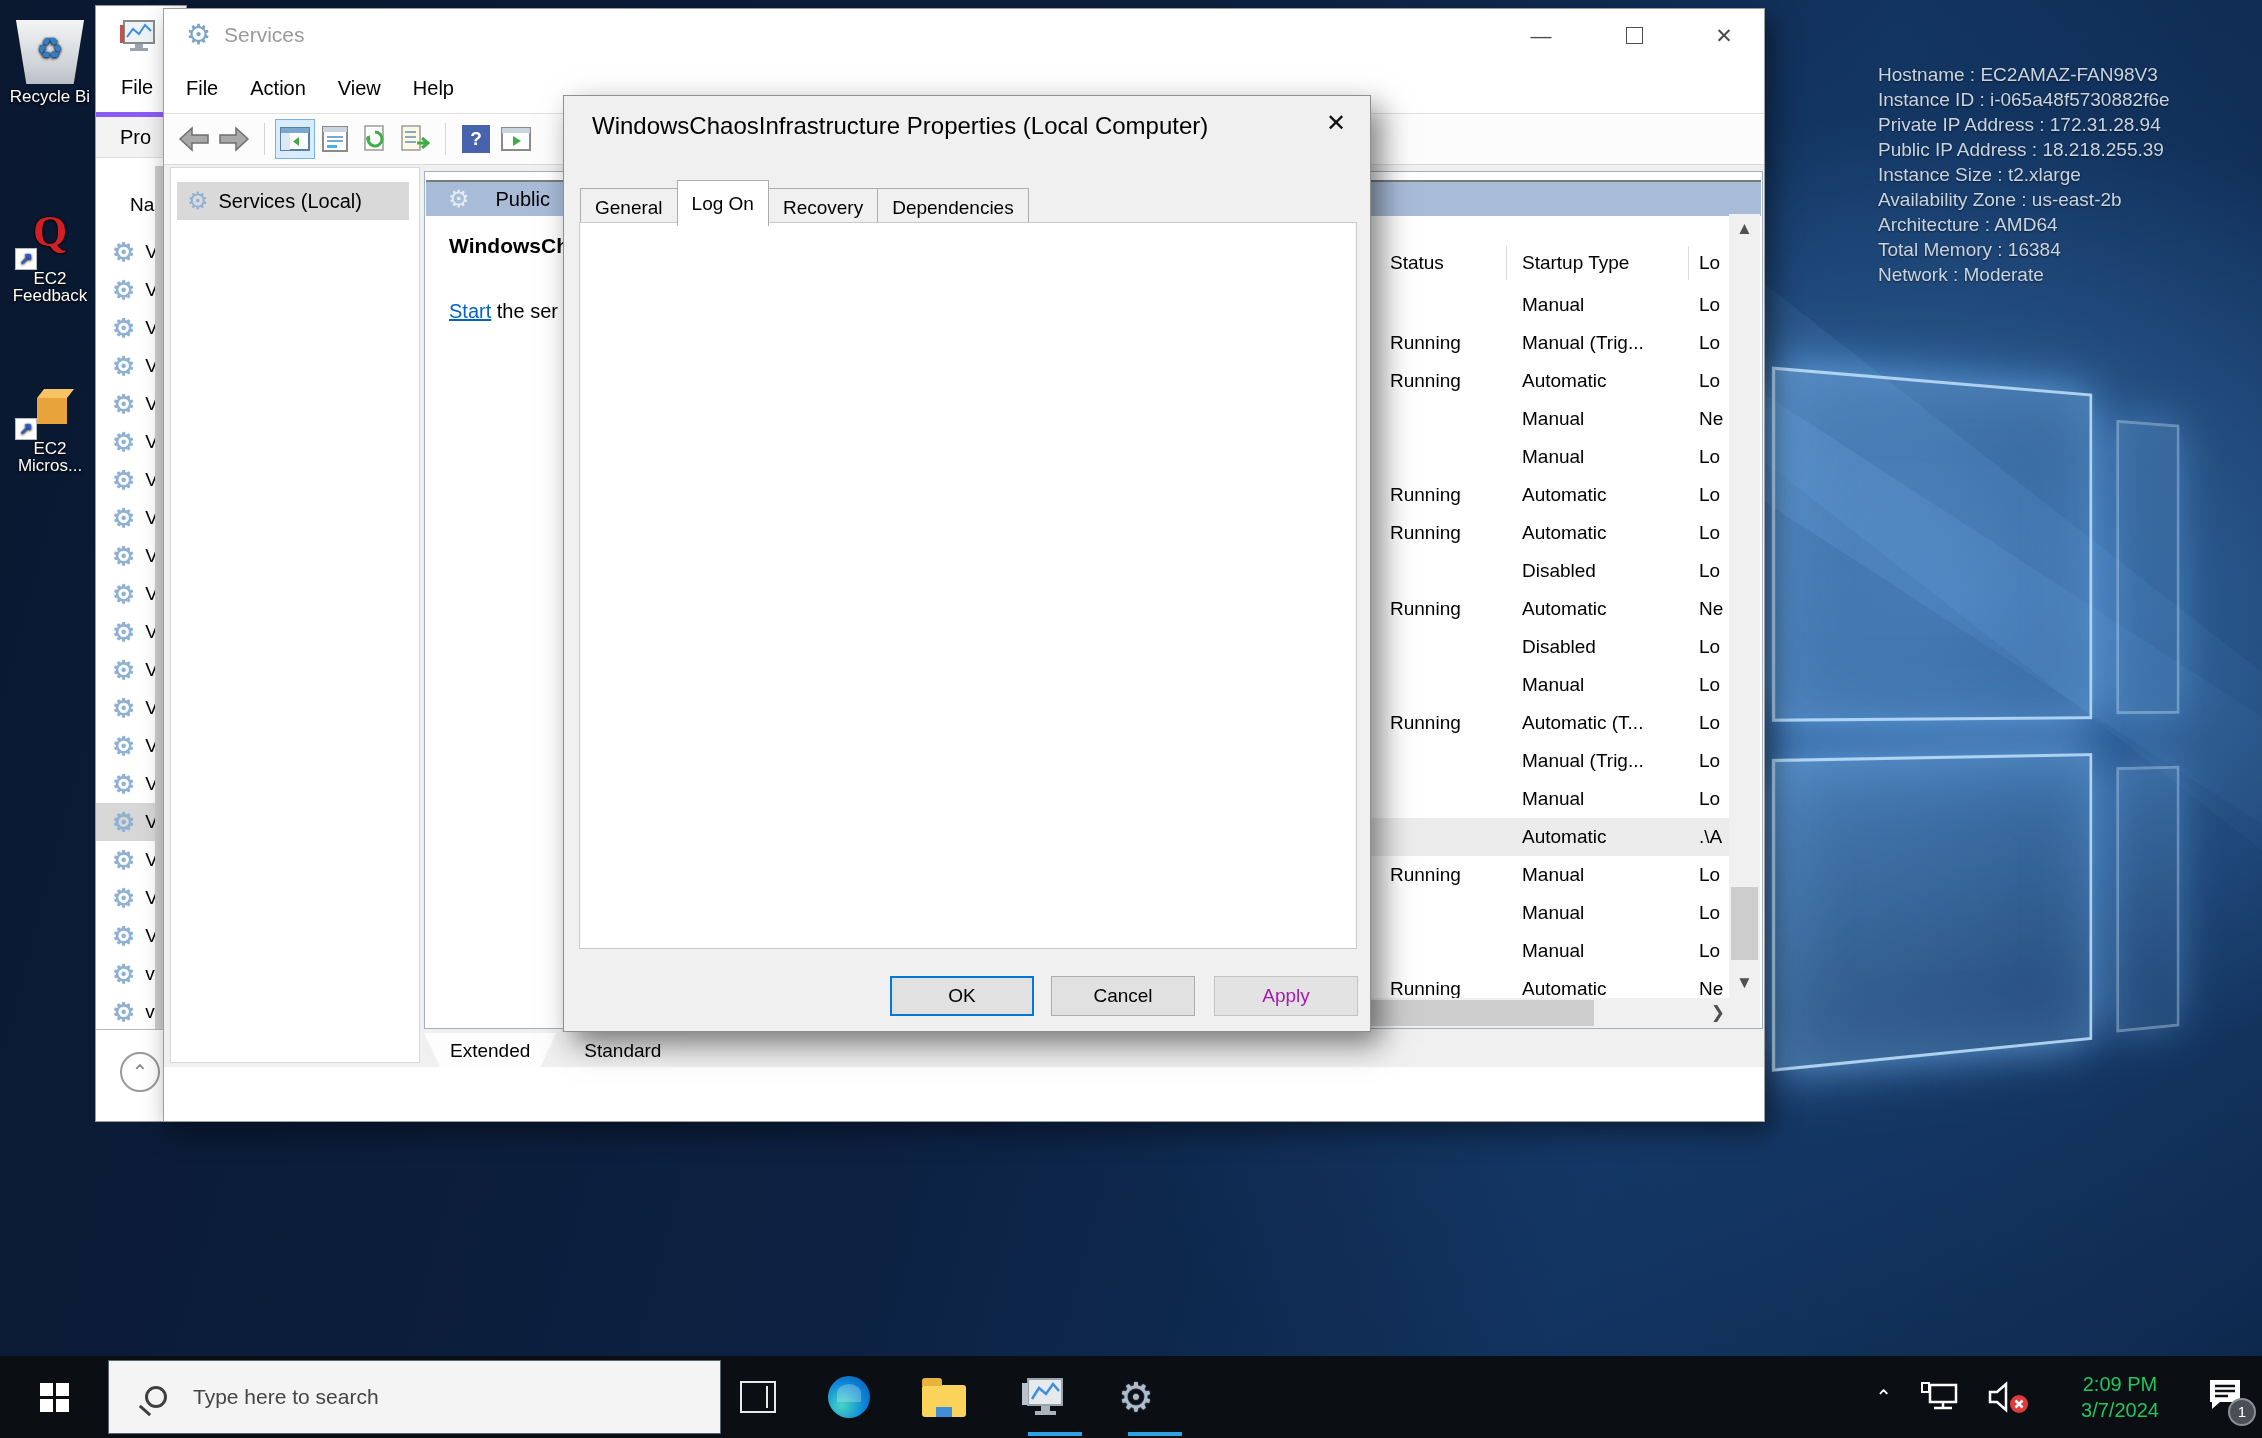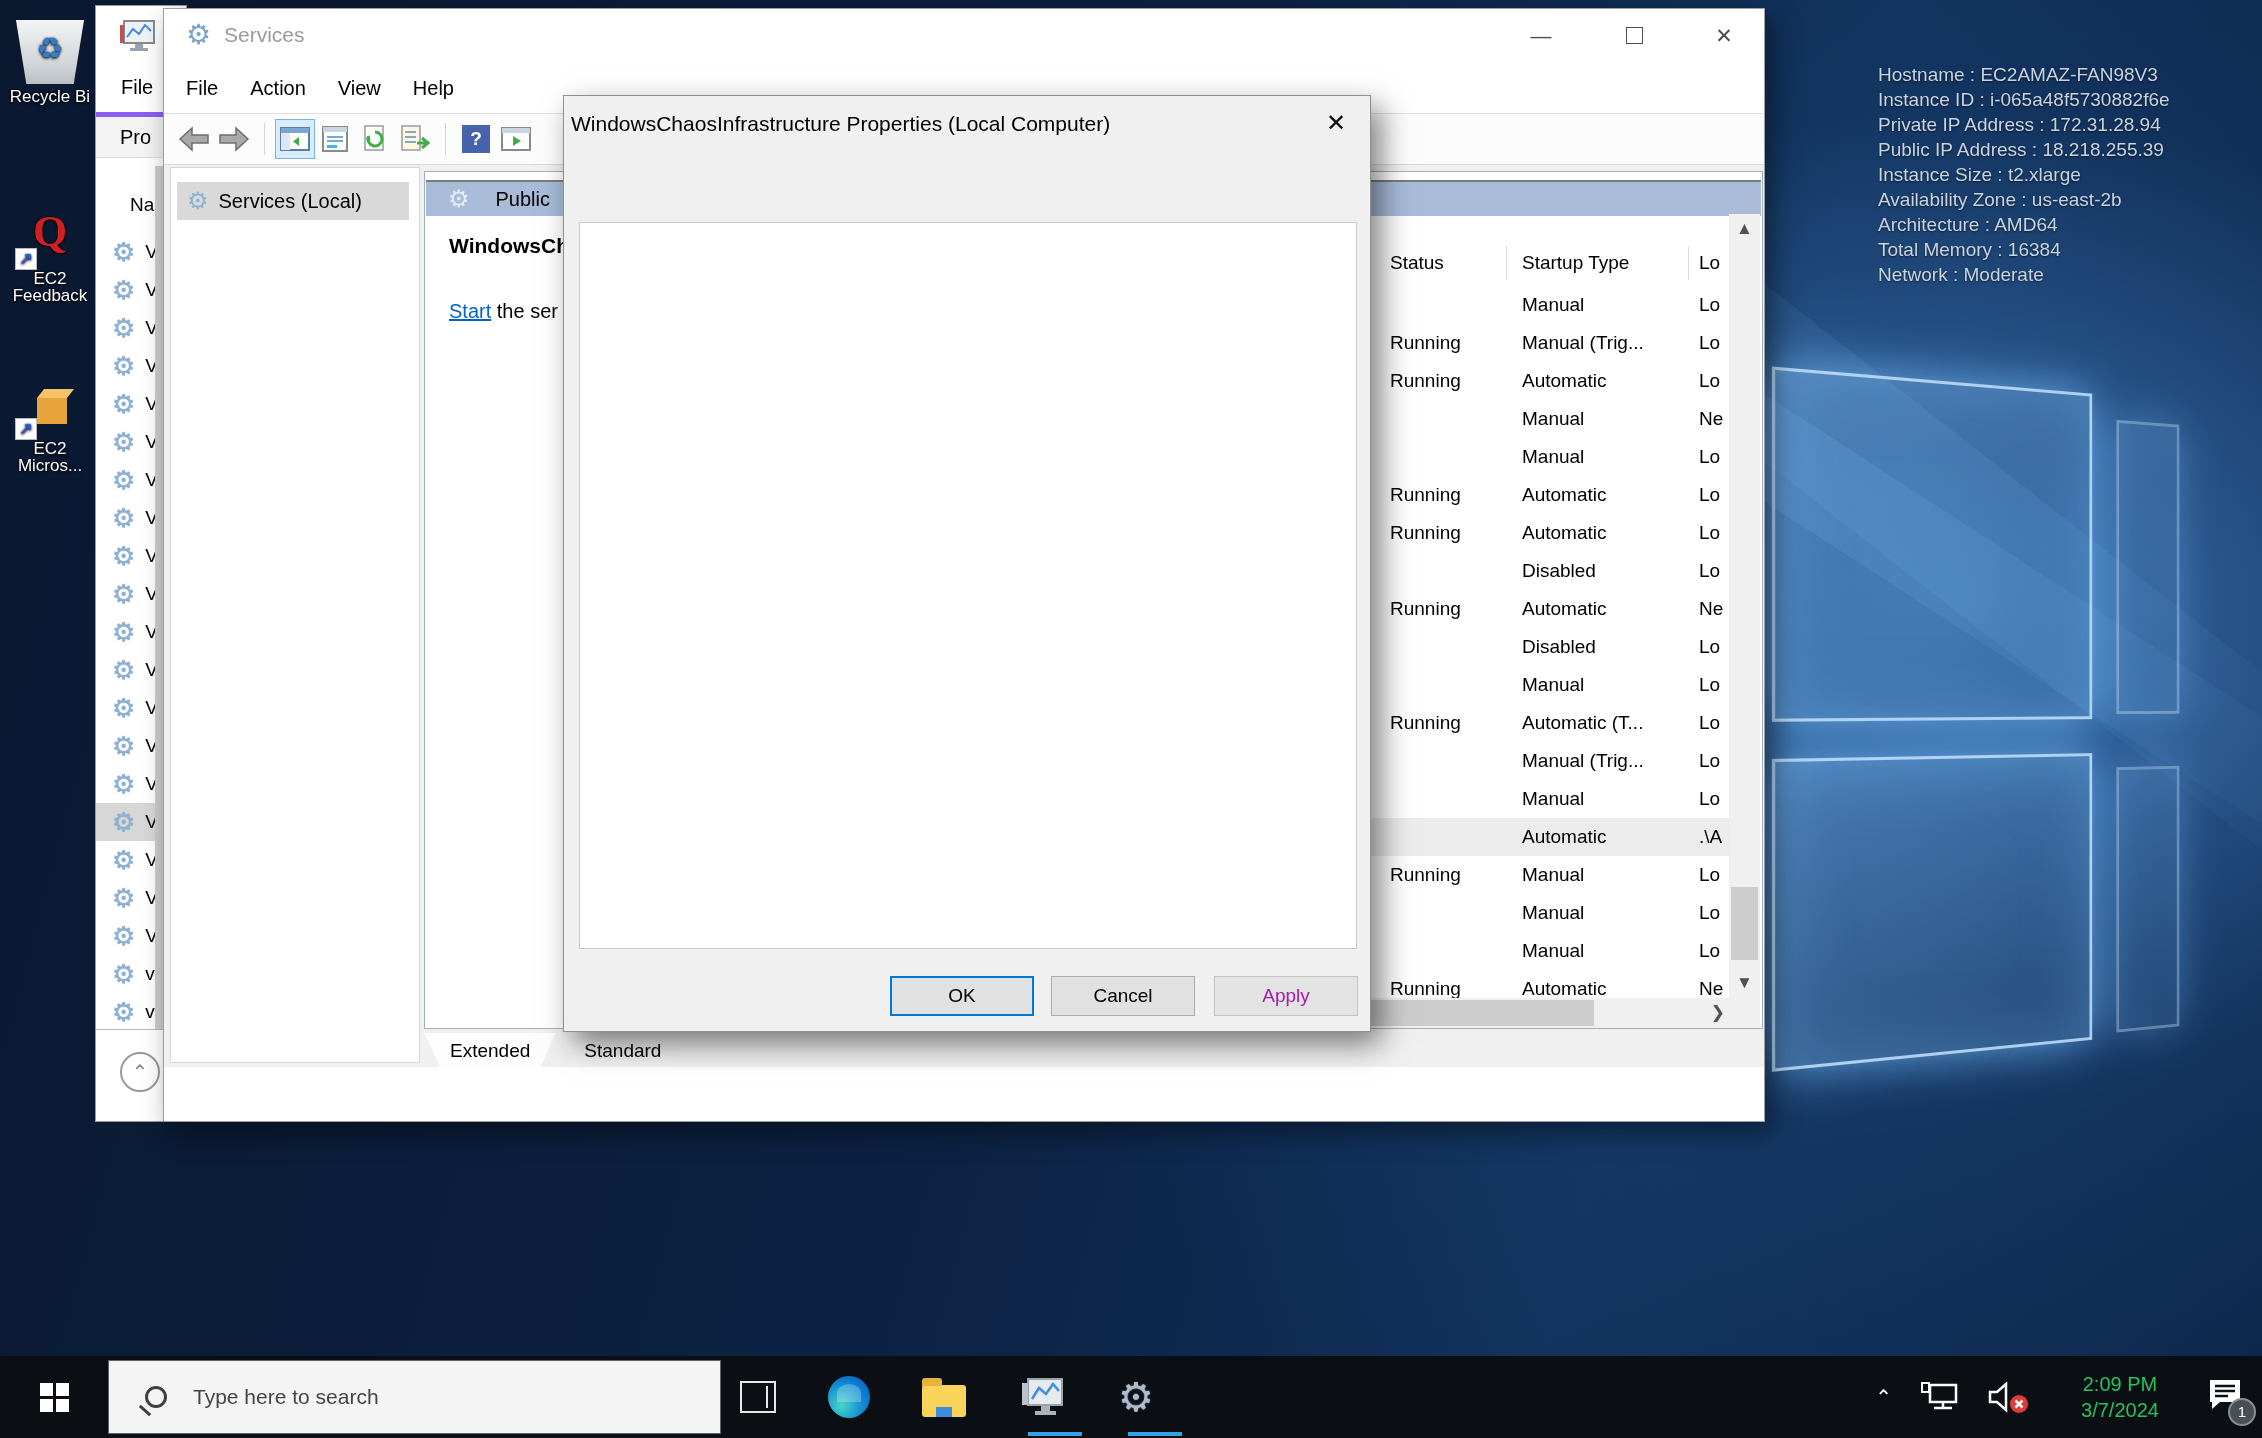--- a/index.html
+++ b/index.html
@@ -119,21 +119,21 @@
   .scorner { position:absolute; left:1304px; top:826px; width:31px; height:30px; background:#f0f0f0; }
   .btabs { position:absolute; left:260px; top:868px; height:34px; display:flex; }
   .btab { height:34px; padding:0 26px; font-size:19px; line-height:32px; color:#000;
     background:#f1f1f1; clip-path:polygon(16px 0, calc(100% - 16px) 0, 100% 100%, 0 100%);
     transform:scaleY(-1); margin-right:2px; }
   .btab i { display:inline-block; transform:scaleY(-1); font-style:normal; }
   .btab.active { background:#fdfdfd; }
   
   .dialog { position:absolute; left:563px; top:95px; width:808px; height:937px; background:#f0f0f0;
     border:1px solid #8f8f8f; z-index:3; box-shadow:10px 12px 28px rgba(0,0,0,.5); }
-  .d-title { position:absolute; left:7px; top:16px; font-size:21px; }
+  .d-title { position:absolute; left:28px; top:16px; font-size:24px; }
   .d-close { position:absolute; right:14px; top:10px; width:40px; height:34px; text-align:center;
     font-size:24px; line-height:34px; color:#111; }
   .d-tabs { position:absolute; left:16px; top:84px; display:flex; align-items:flex-end; }
   .d-tab { padding:8px 14px; font-size:19px; background:#f0f0f0; border:1px solid #acacac;
     border-bottom:none; margin-right:-1px; height:38px; }
   .d-tab.active { background:#fff; height:46px; padding-top:12px; position:relative; z-index:2; }
   .d-page { position:absolute; left:15px; top:126px; width:778px; height:727px; background:#fff;
     border:1px solid #c9c9c9; z-index:1; }
   .d-lbl { position:absolute; font-size:19px; }
   .radio { position:absolute; width:20px; height:20px; border:1px solid #333; border-radius:50%; background:#fff; }
@@ -587,20 +587,27 @@
 
       <div class="btab active"><i>Extended</i></div>
           <div class="btab"><i>Standard</i></div>
         </div>
     </div>
   </div>
 
   <div class="dialog">
     <div class="d-title">WindowsChaosInfrastructure Properties (Local Computer)</div>
     <div class="d-close">✕</div>
+    <div class="d-tabs">
+
+    <div class="d-tab">General</div>
+        <div class="d-tab active">Log On</div>
+        <div class="d-tab">Recovery</div>
+        <div class="d-tab">Dependencies</div>
+      </div>
     <div class="d-page"></div>
 
     <div class="d-lbl" style="left:43px; top:149px;">Log on as:</div>
 
     <div class="radio" style="left:46px; top:199px;"></div>
     <div class="d-lbl" style="left:76px; top:200px;">Local System account</div>
 
     <div class="chk" style="left:78px; top:237px;"></div>
     <div class="d-lbl gray" style="left:108px; top:238px;">Allow service to interact with desktop</div>
 

